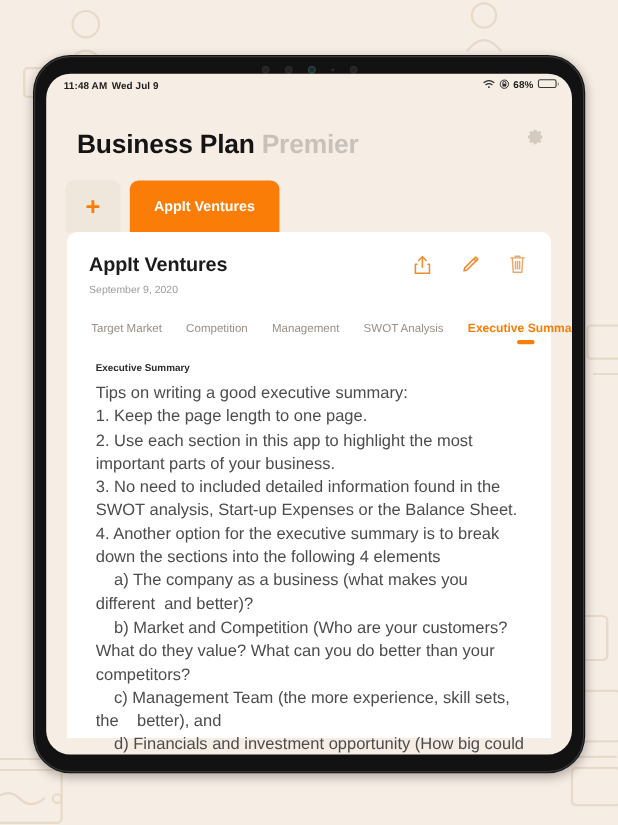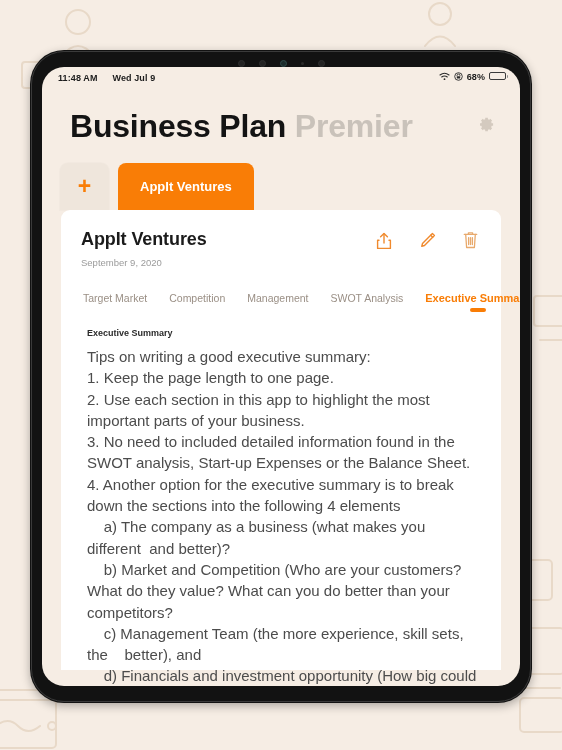--- a/index.html
+++ b/index.html
@@ -80,21 +80,21 @@
     height: 17px;
     display: flex;
     align-items: center;
     justify-content: space-between;
     padding: 2px 14px 0 16px;
     font-size: 9px;
     color: #1c1c1c;
     font-weight: bold;
     letter-spacing: 0.1px;
   }
-  .status-left { display: flex; align-items: center; gap: 15px; }
+  .status-left { display: flex; align-items: center; gap: 4px; }
   .status-right { display: flex; gap: 4px; }
   .battery {
     width: 17px; height: 8px;
     border: 1px solid #3a3a3a;
     border-radius: 2px;
     position: relative;
     box-sizing: border-box;
     padding: 1px;
   }
   .battery::after {
@@ -112,24 +112,25 @@
   }
 
   
   .app-header {
     display: flex;
     align-items: center;
     justify-content: space-between;
     padding: 22px 22px 0 28px;
   }
   .app-title {
-    font-size: 32px;
+    font-size: 24px;
     font-weight: bold;
     color: #141414;
     letter-spacing: -0.2px;
+    margin-top: 10px;
   }
   .app-title .premier {
     color: #c9c2ba;
     font-weight: bold;
   }
   .gear-btn {
     width: 26px; height: 26px;
     display: flex;
     align-items: center;
     justify-content: center;

